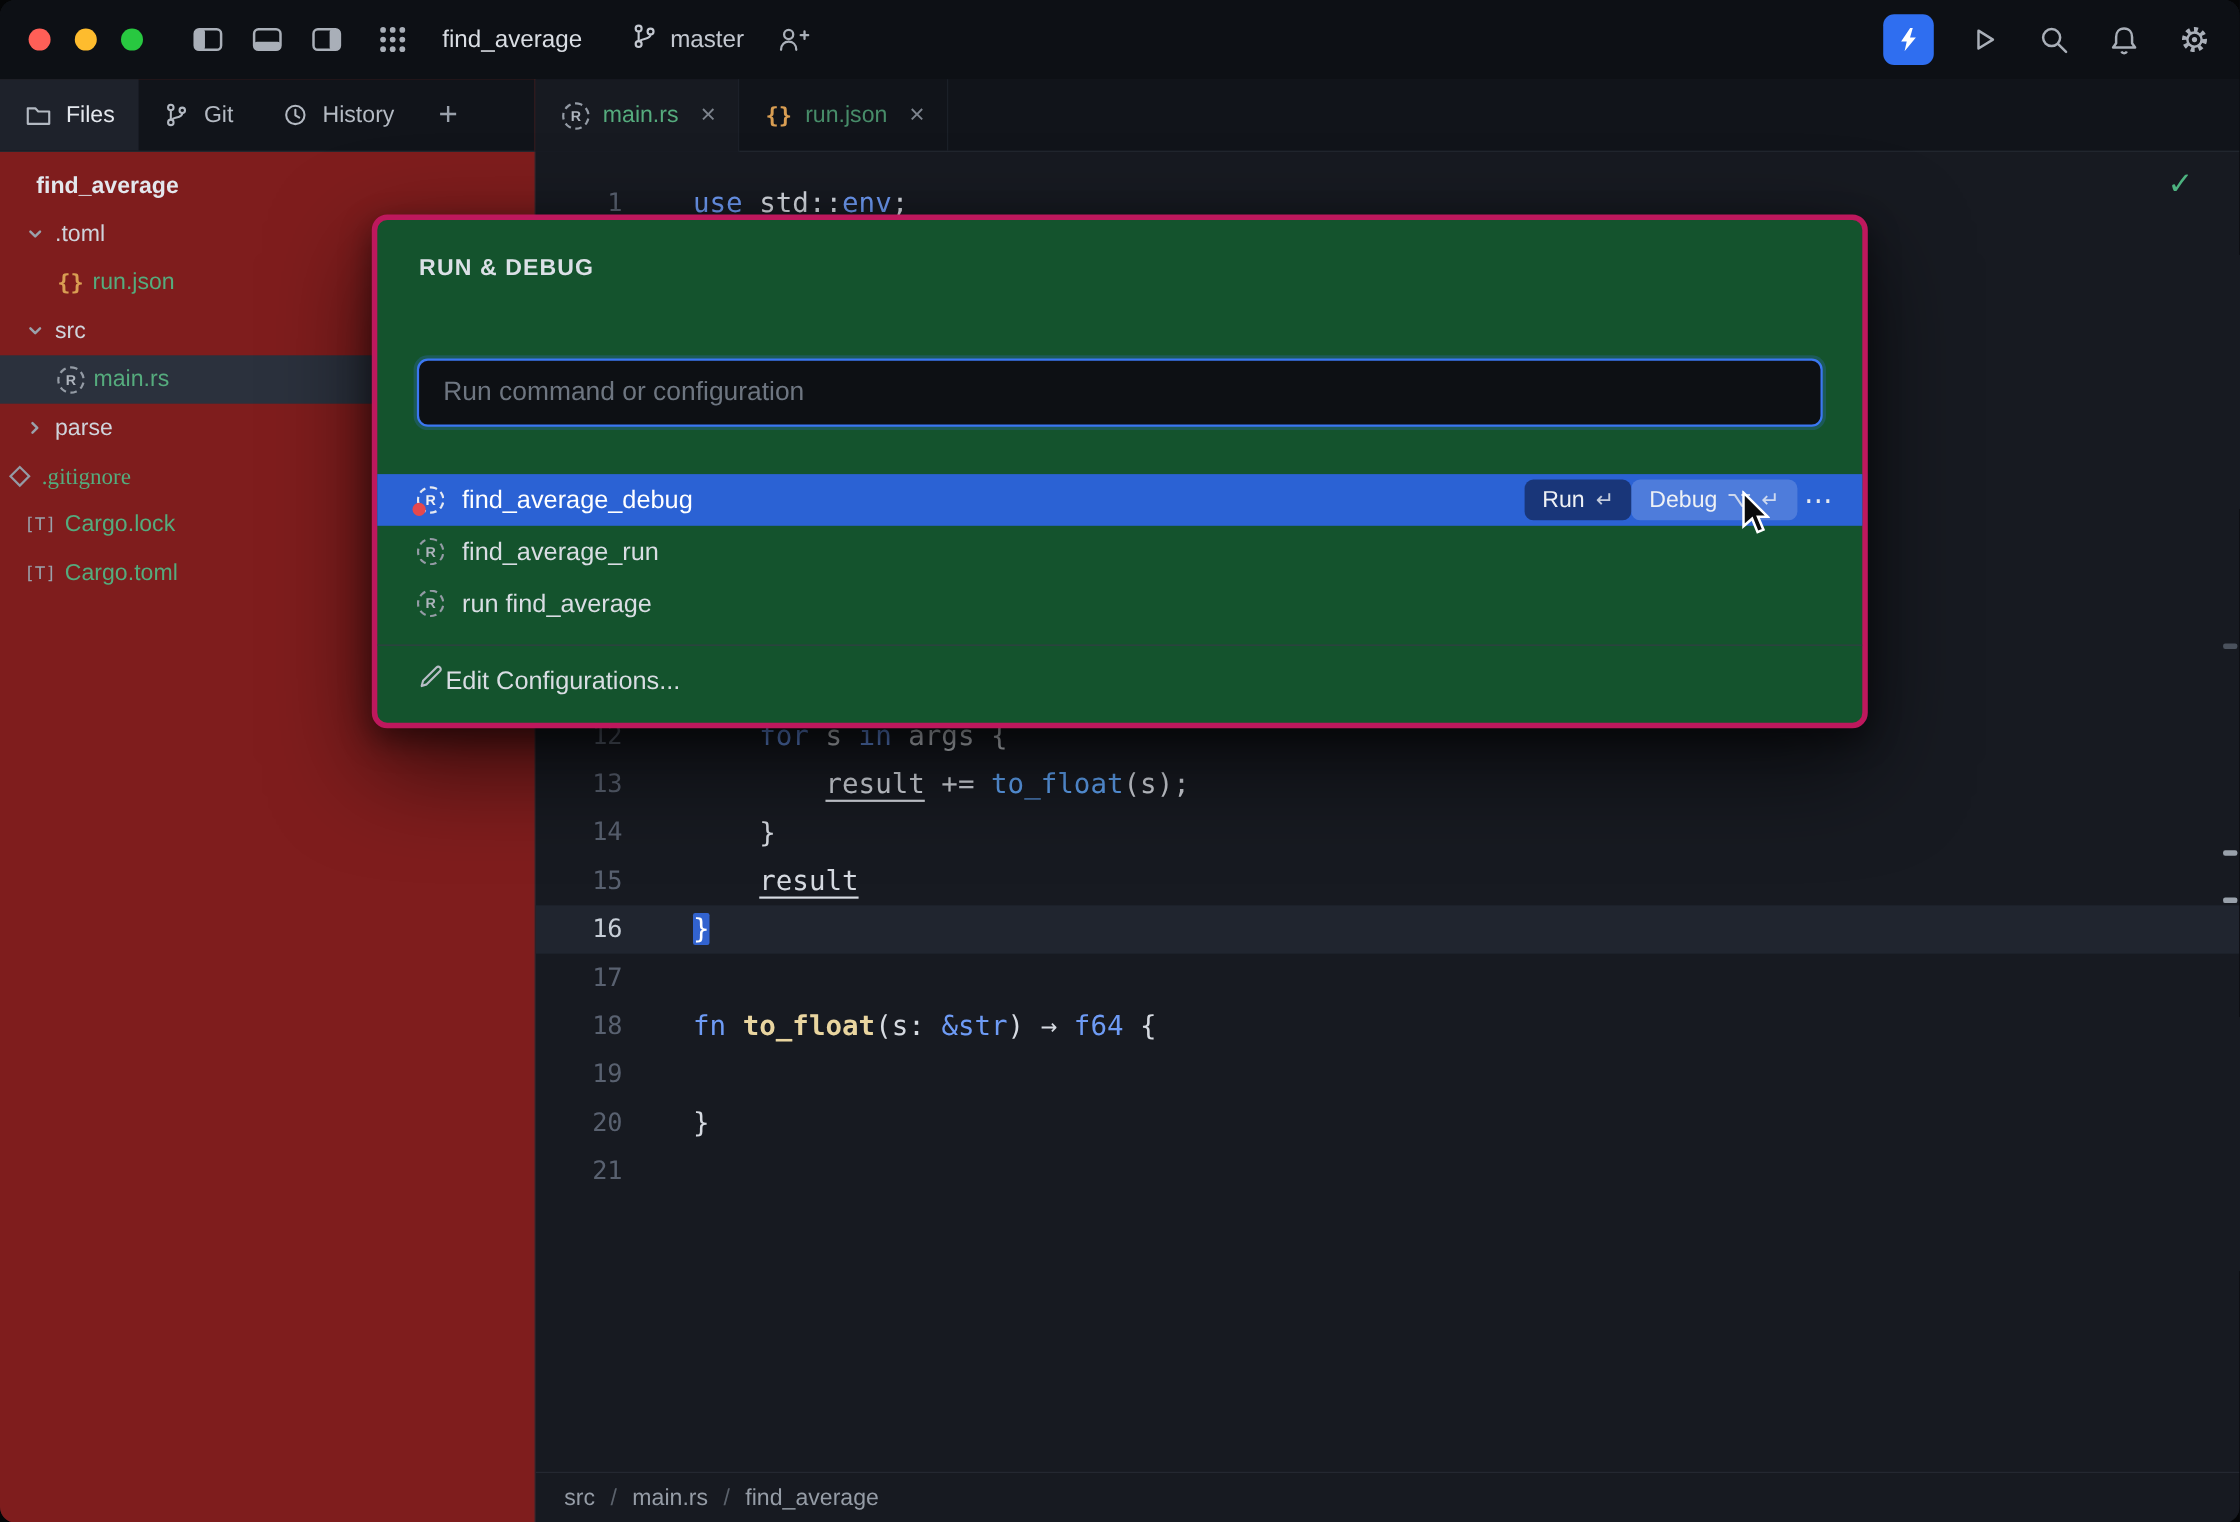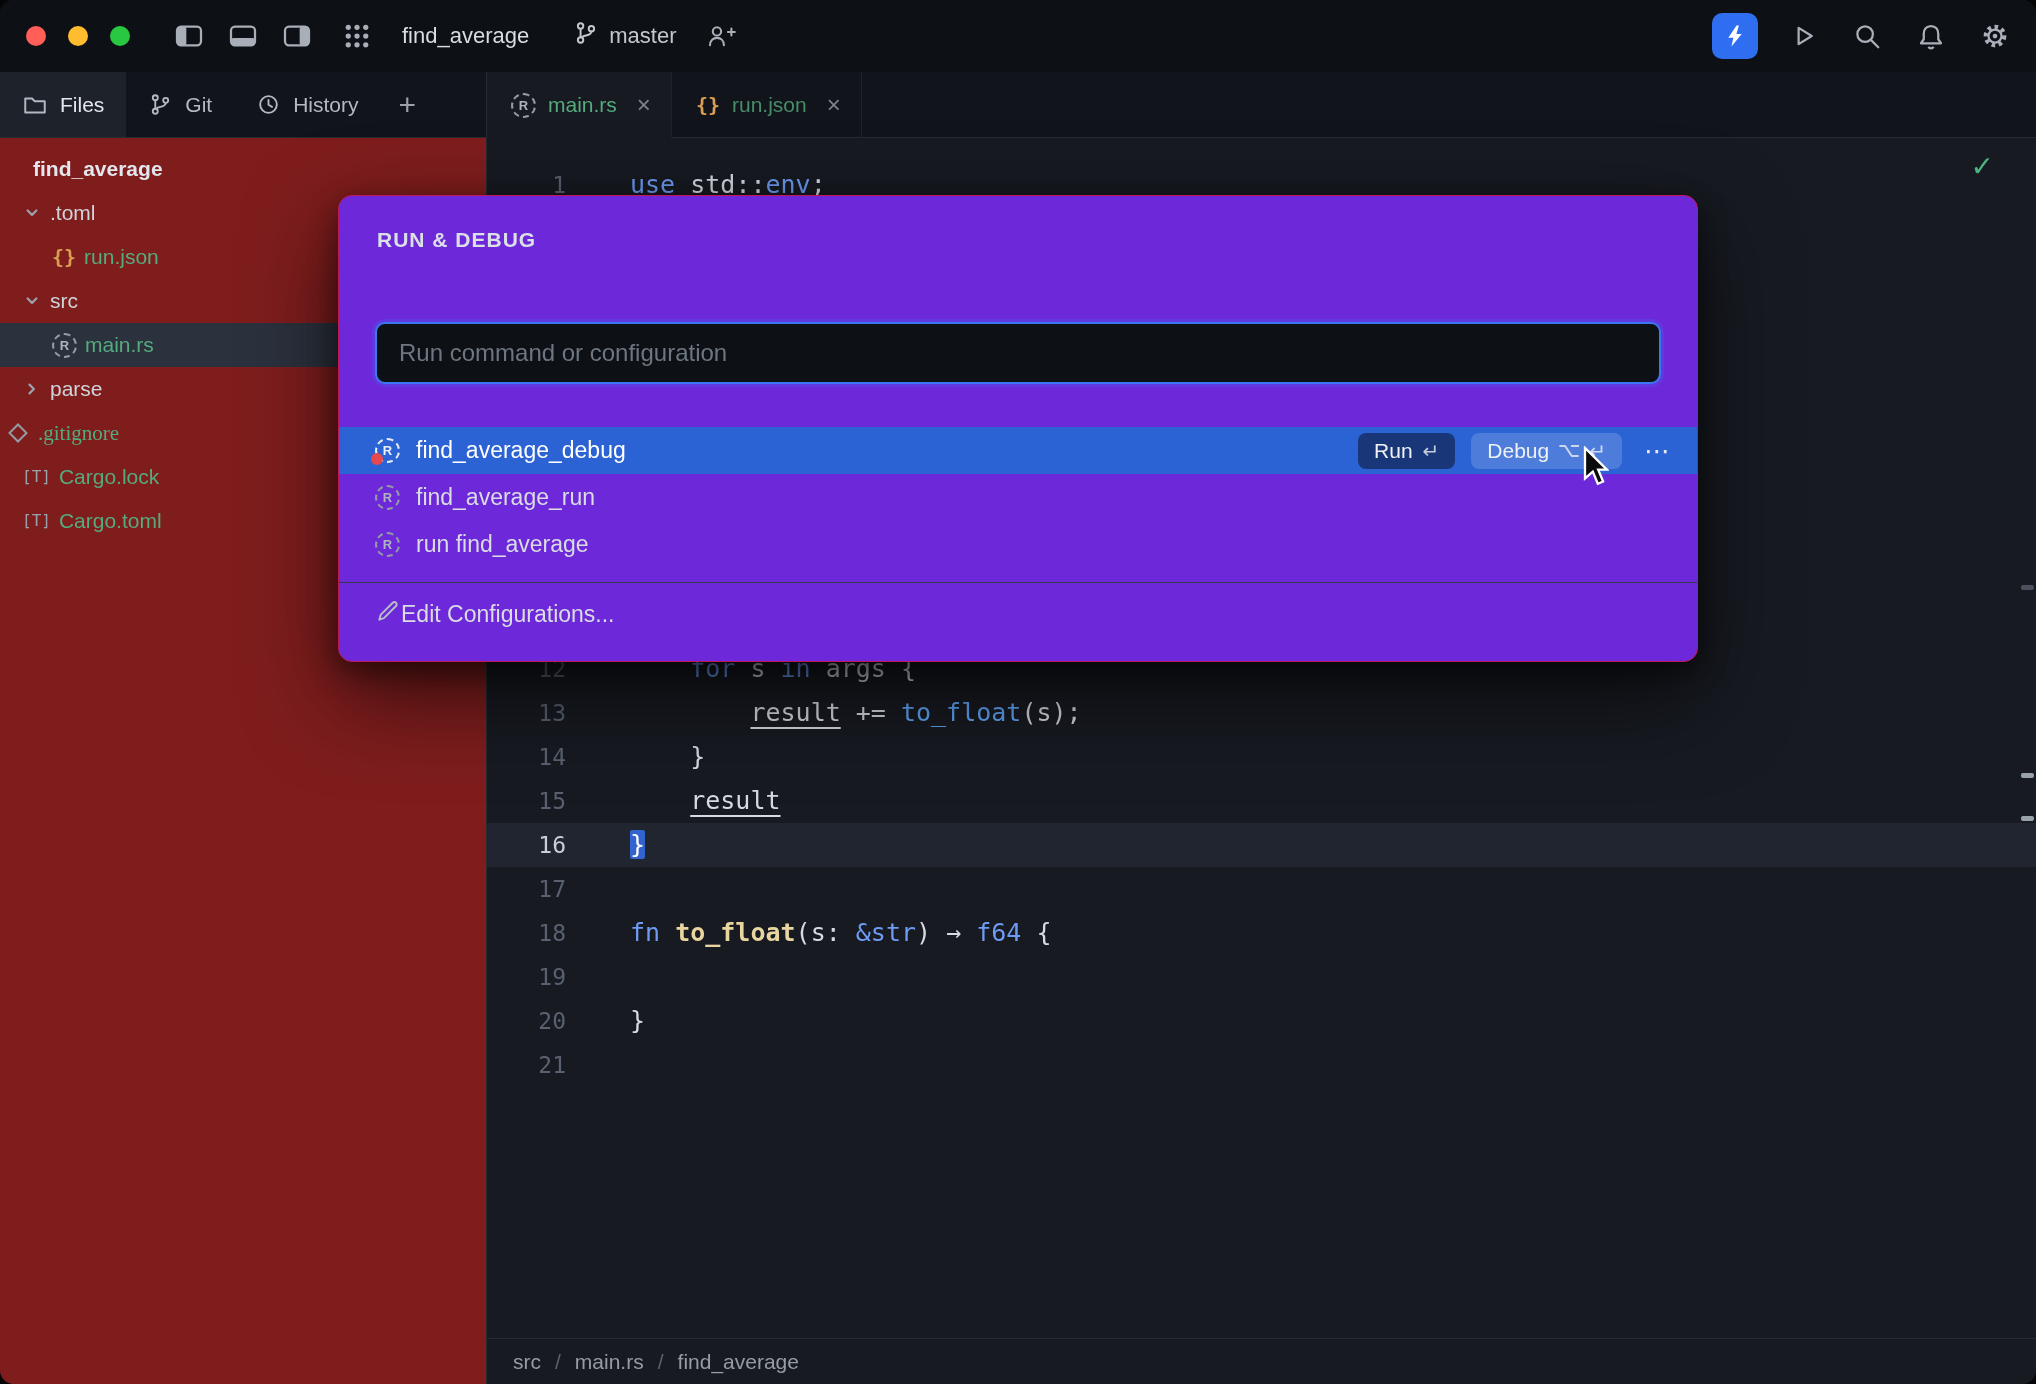--- a/index.html
+++ b/index.html
@@ -68,30 +68,30 @@
   .crumb-sep{color:#5b626c;}
   .crumb{cursor:pointer;}
 
   
   .smark{position:absolute;right:2px;width:13px;height:5px;border-radius:2px;z-index:5;}
   .m1{top:585px;background:#4a515c;}
   .m2{top:773px;background:#99a1ab;}
   .m3{top:816px;background:#99a1ab;}
 
   
-  .popup{position:absolute;left:338px;top:195px;width:1360px;height:467px;background:#6d28d9;border:1px solid #be185d;border-radius:14px;box-shadow:0 34px 90px rgba(0,0,0,.6),0 10px 28px rgba(0,0,0,.45);z-index:40;}
+  .popup{position:absolute;left:338px;top:195px;width:1360px;height:467px;background:#14532d;border:5px solid #be185d;border-radius:14px;box-shadow:0 34px 90px rgba(0,0,0,.6),0 10px 28px rgba(0,0,0,.45);z-index:40;}
   .popup-title{margin:32px 0 0 38px;font-size:21px;font-weight:700;letter-spacing:1px;color:#dbe0e6;height:24px;}
   .popup-input{display:block;margin:70px 36px 0;width:calc(100% - 72px);height:62px;background:#0d1014;border:2px solid #3b77f2;border-radius:10px;outline:none;color:#dfe3e9;font-size:24px;padding:0 22px;box-shadow:0 0 0 3px rgba(59,119,242,.22);font-family:"Liberation Sans","DejaVu Sans",sans-serif;}
   .popup-input::placeholder{color:#6e7681;}
   .popup-list{margin-top:43px;}
   .p-row{height:47px;display:flex;align-items:center;padding:0 26px 0 36px;font-size:23px;color:#d9dde3;cursor:pointer;}
   .p-row.selected{background:#2b62d4;color:#fff;}
   .p-row.selected .rust-icon{border-color:#e6eaf2;color:#eef1f7;}
   .p-label{margin-left:16px;}
-  .chips{margin-left:auto;display:flex;align-items:center;gap:16px;}
+  .chips{margin-left:auto;display:flex;align-items:center;}
   .chip{display:flex;align-items:center;gap:10px;padding:6px 16px;border-radius:8px;font-size:21px;color:#eef1f5;cursor:pointer;}
   .chip.run{background:rgba(11,19,45,.55);}
   .chip.debug{background:rgba(255,255,255,.17);}
   .chip .key{opacity:.8;font-size:20px;}
   .key-svg{opacity:.85;}
   .more{color:#e6e9ee;font-size:26px;letter-spacing:1px;margin-left:6px;cursor:pointer;line-height:1;}
   .popup-divider{height:1px;background:#353c47;margin-top:14px;}
   .p-edit{height:46px;margin-top:8px;display:flex;align-items:center;padding-left:36px;font-size:23px;color:#d9dde3;cursor:pointer;}
 
   .cursor{position:absolute;left:1582px;top:446px;z-index:99;}

